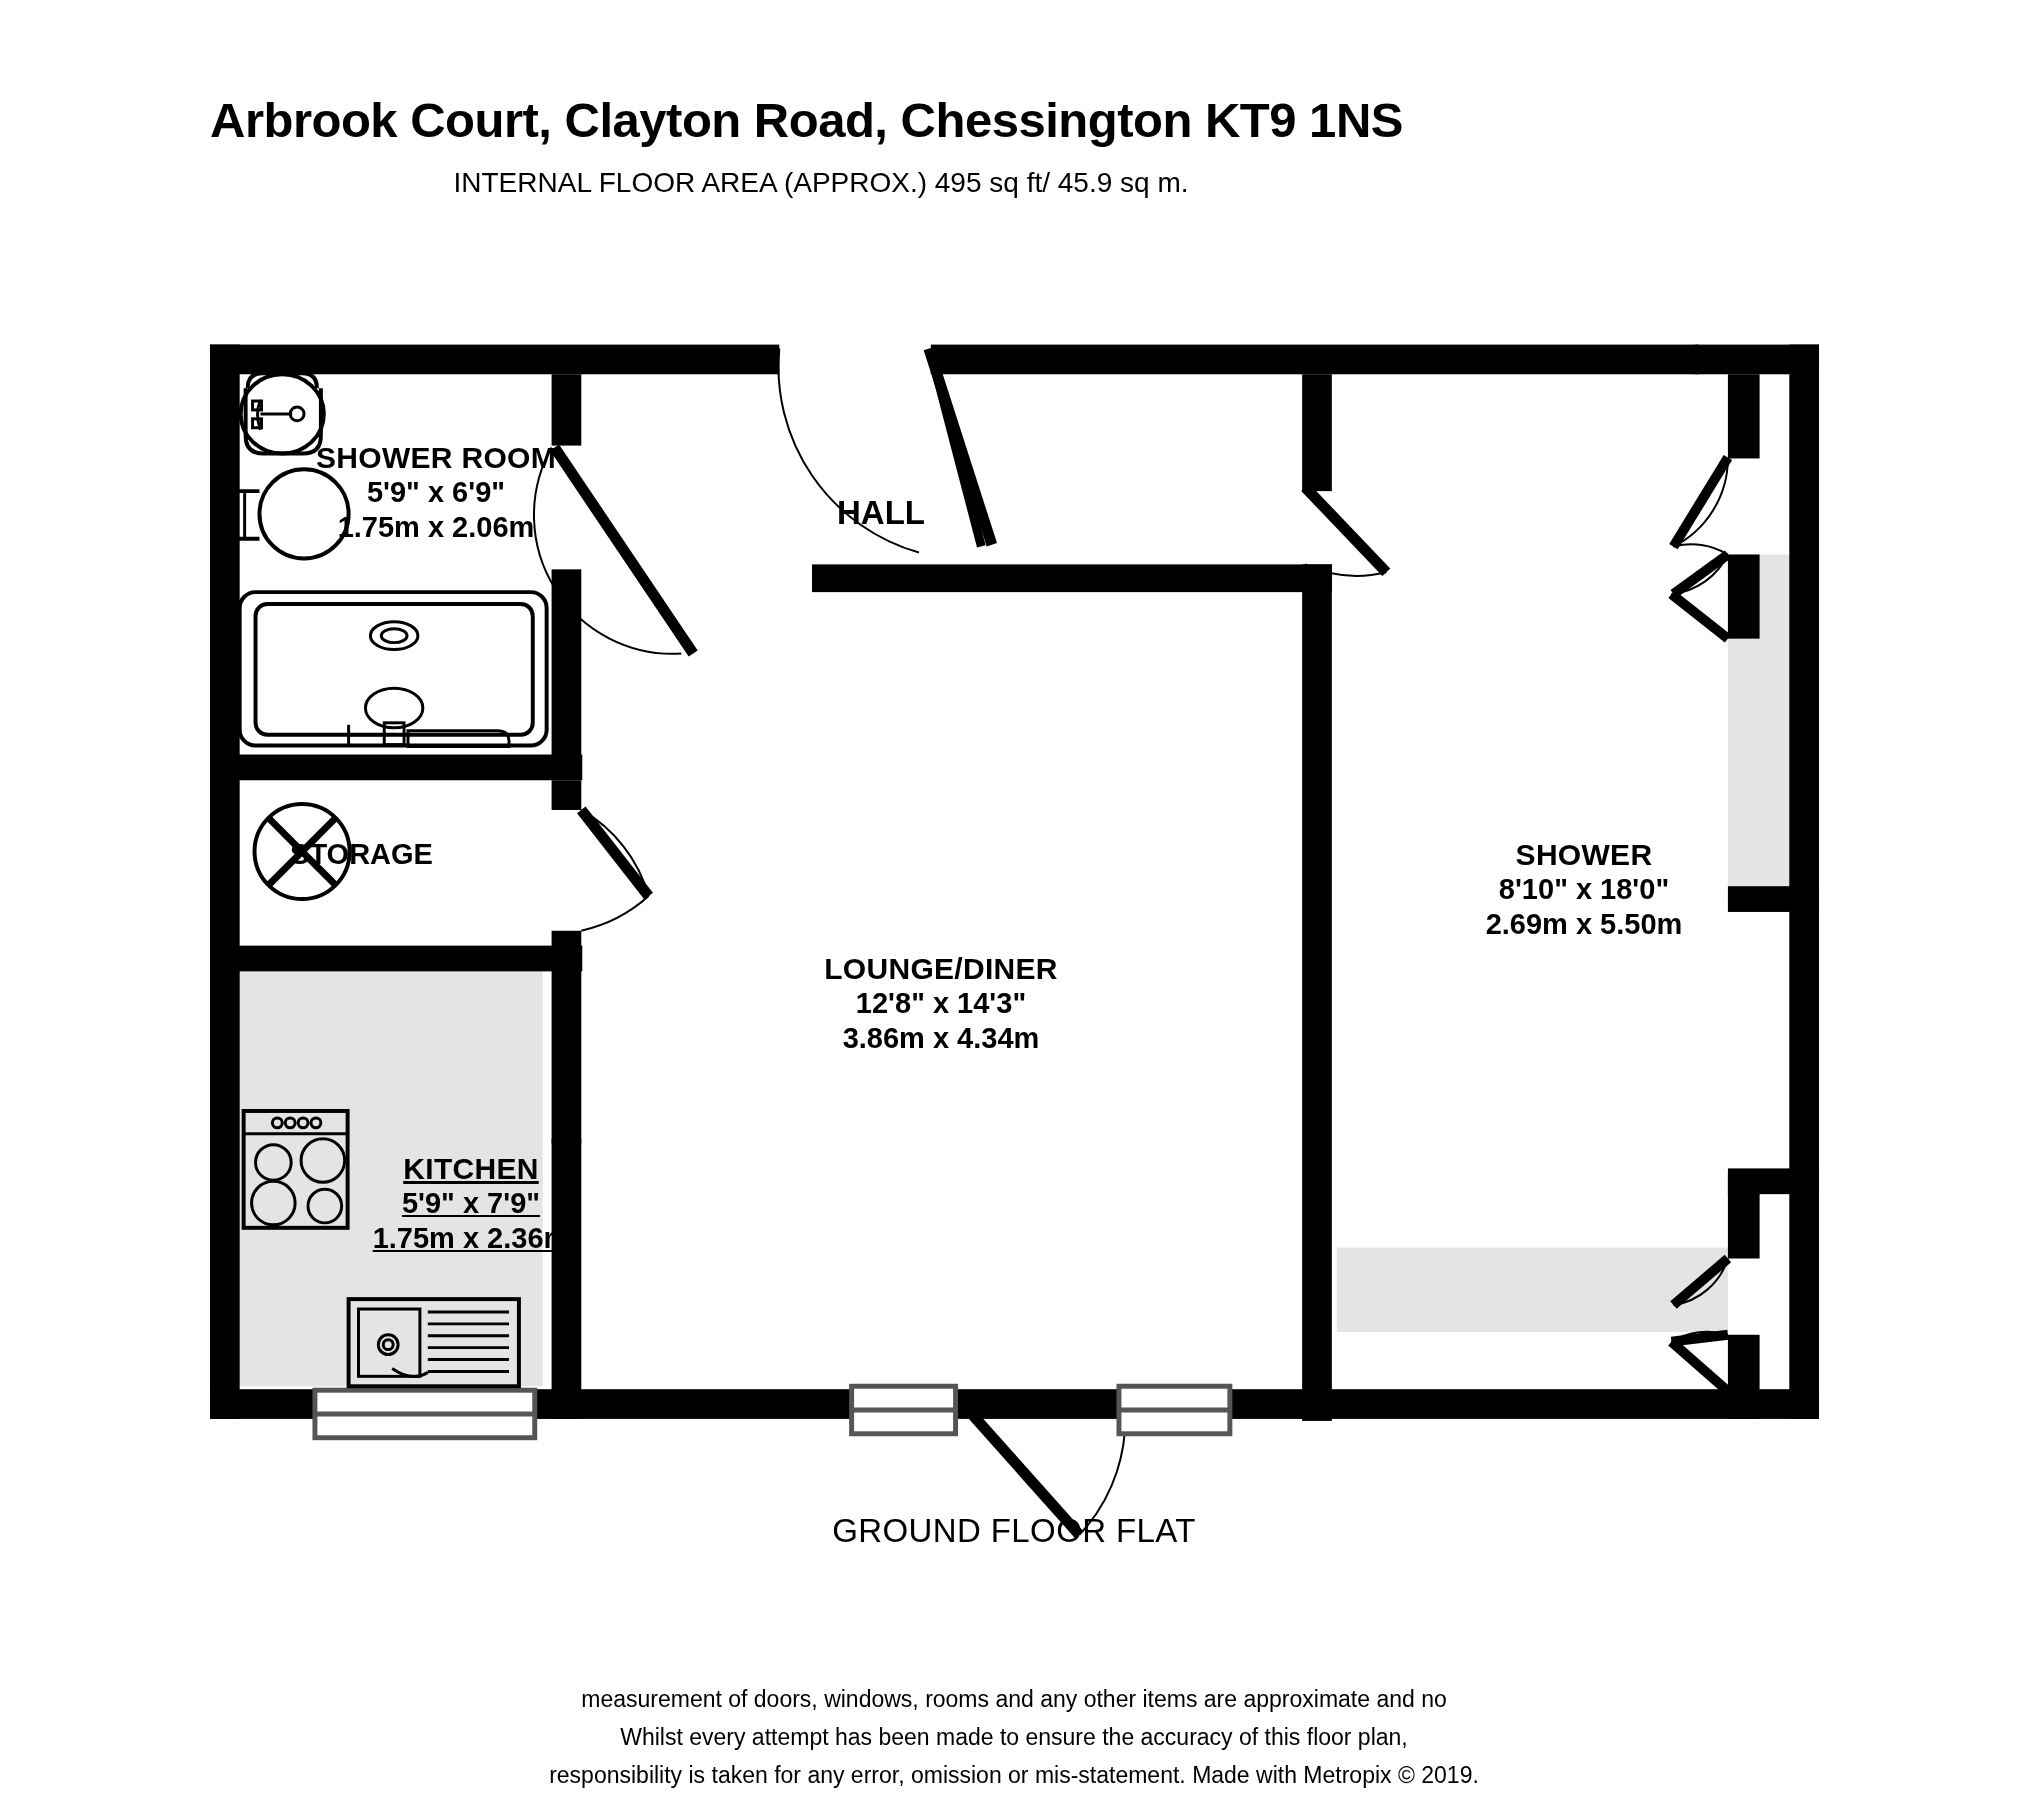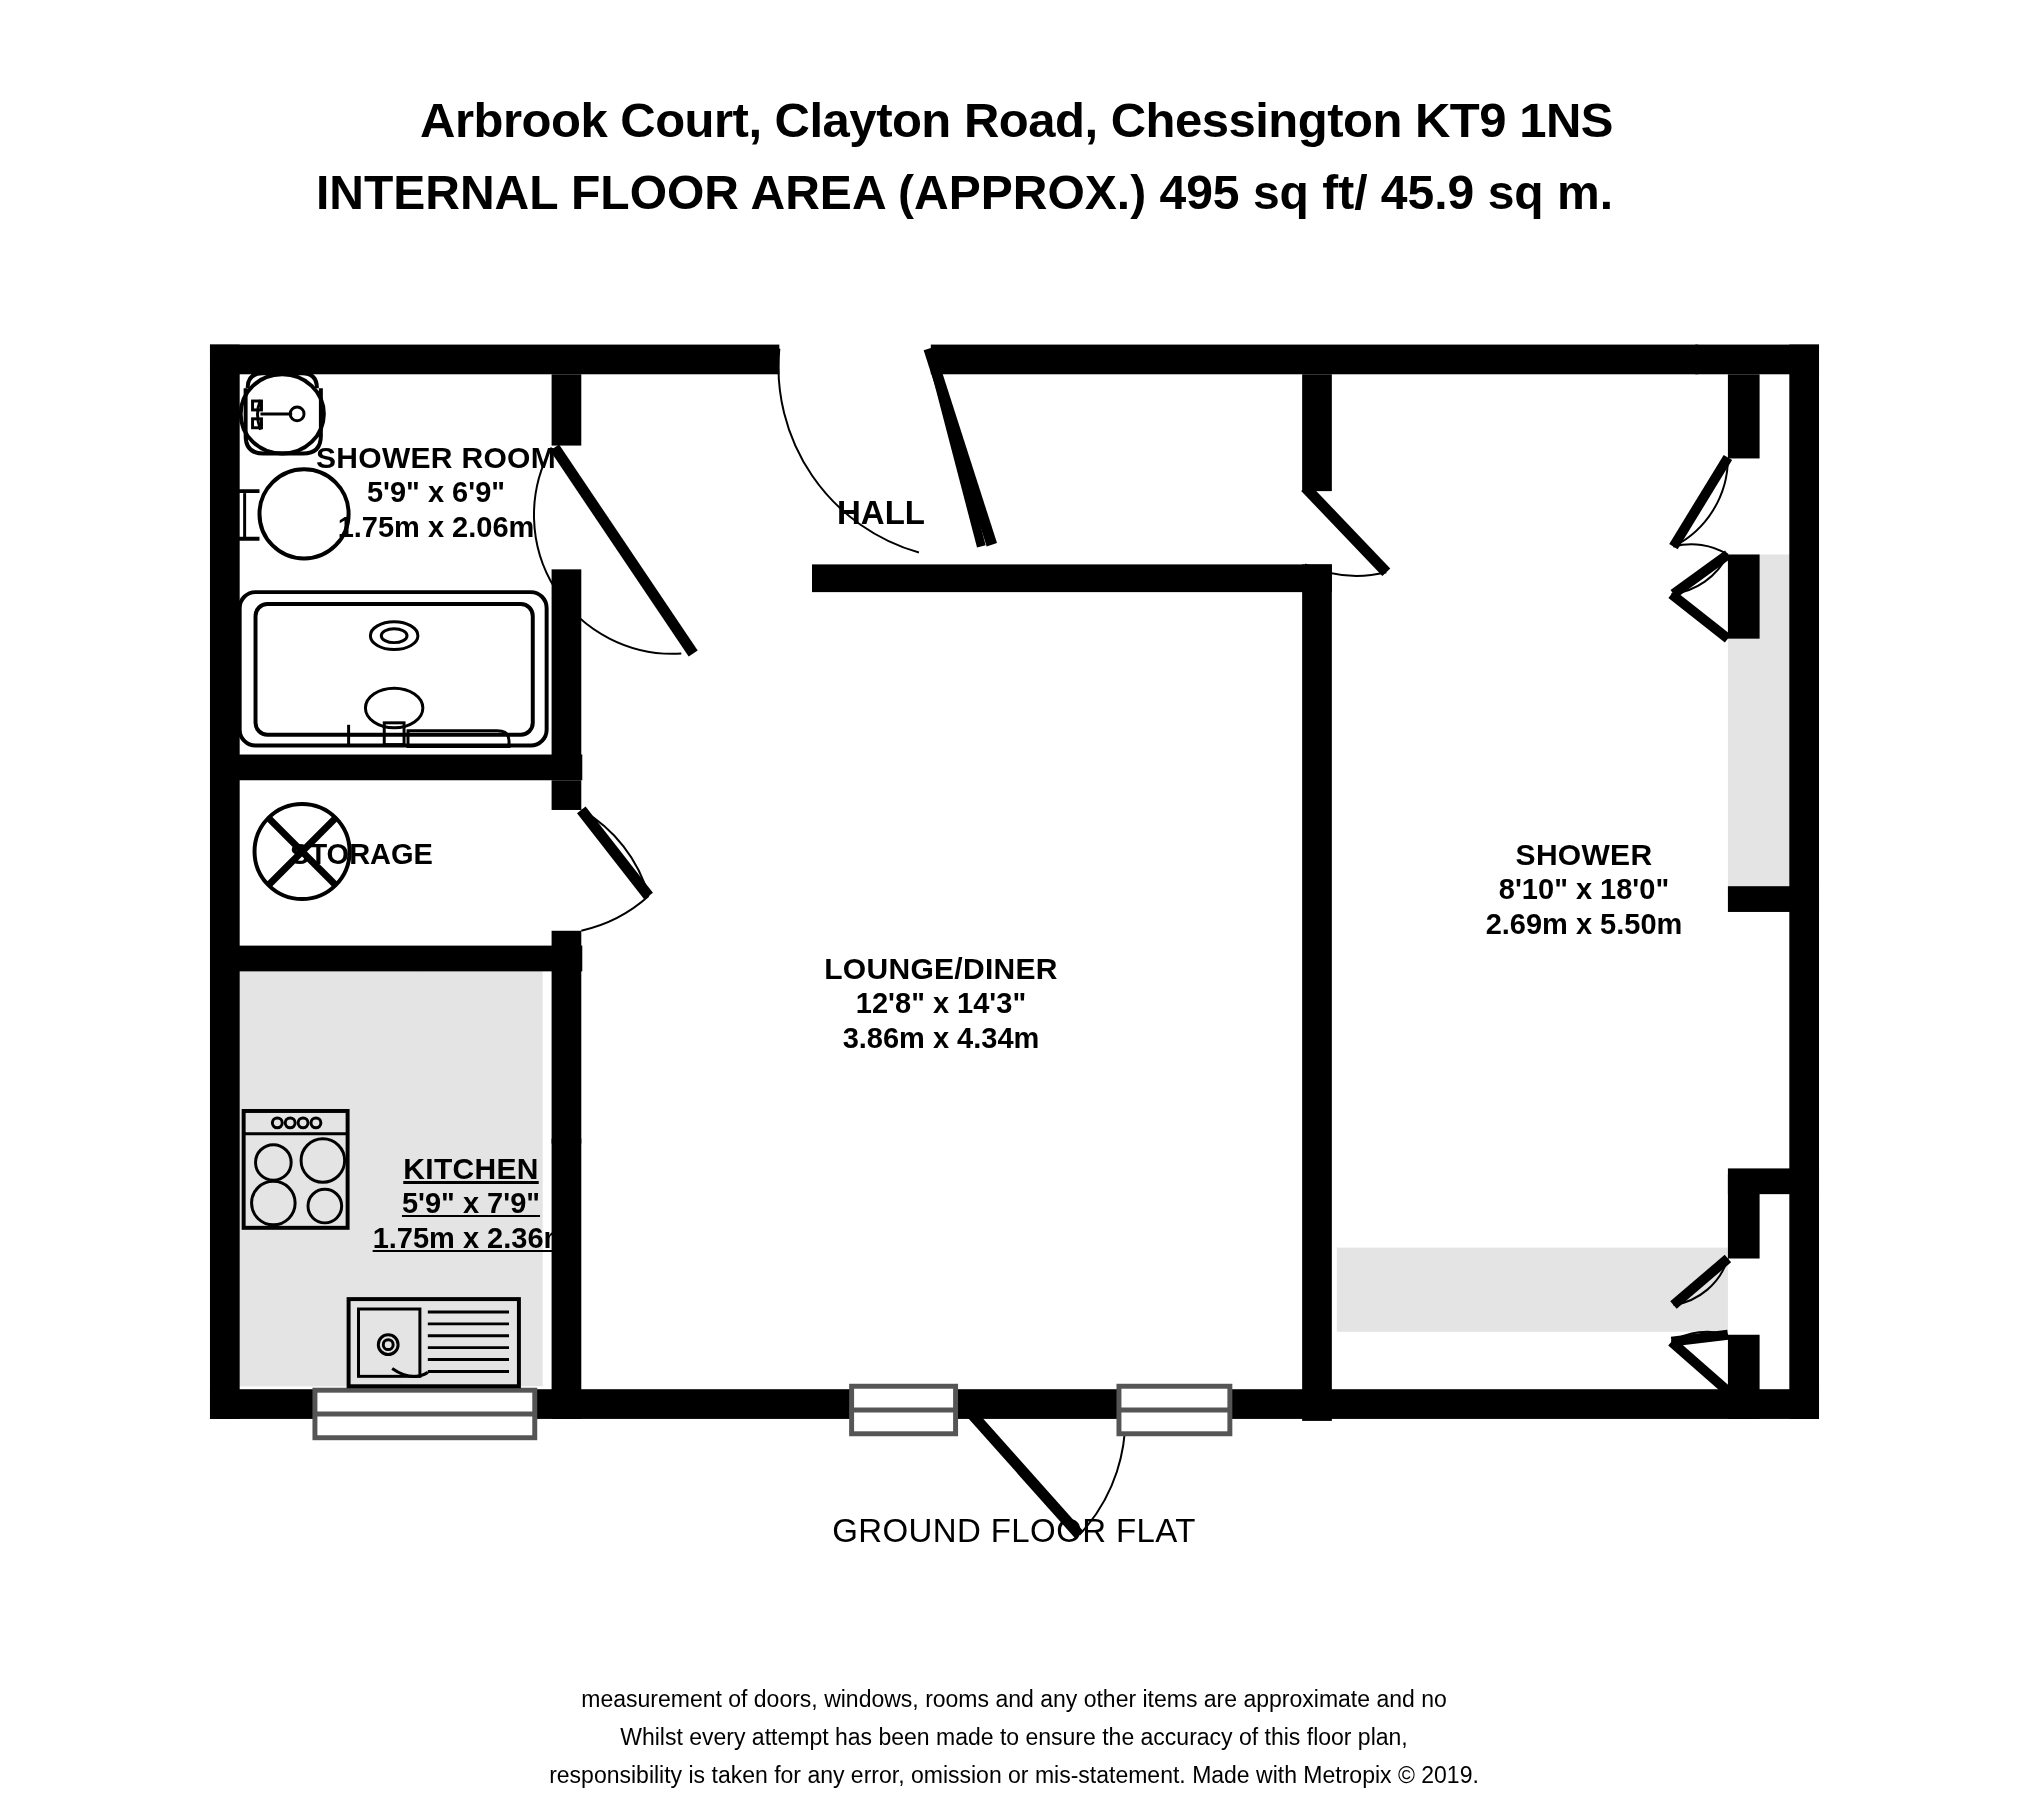--- a/index.html
+++ b/index.html
@@ -22,33 +22,33 @@
     height: 1814px;
     background: #ffffff;
   }
 
   
   .header {
     position: absolute;
     top: 0;
     left: 0;
     width: 1613px;
-    text-align: right;
+    text-align: center;
   }
   .title {
     font-size: 49px;
     font-weight: bold;
     letter-spacing: -0.5px;
     margin-top: 95px;
     line-height: 1.05;
     white-space: nowrap;
   }
   .subtitle {
-    font-size: 48px;
-    font-weight: bold;
+    font-size: 28px;
+    font-weight: normal;
     margin-top: 22px;
     line-height: 1.05;
     white-space: nowrap;
     margin-left: 29px;
   }
 
   
   .plan-wrap {
     position: absolute;
     left: 0;

